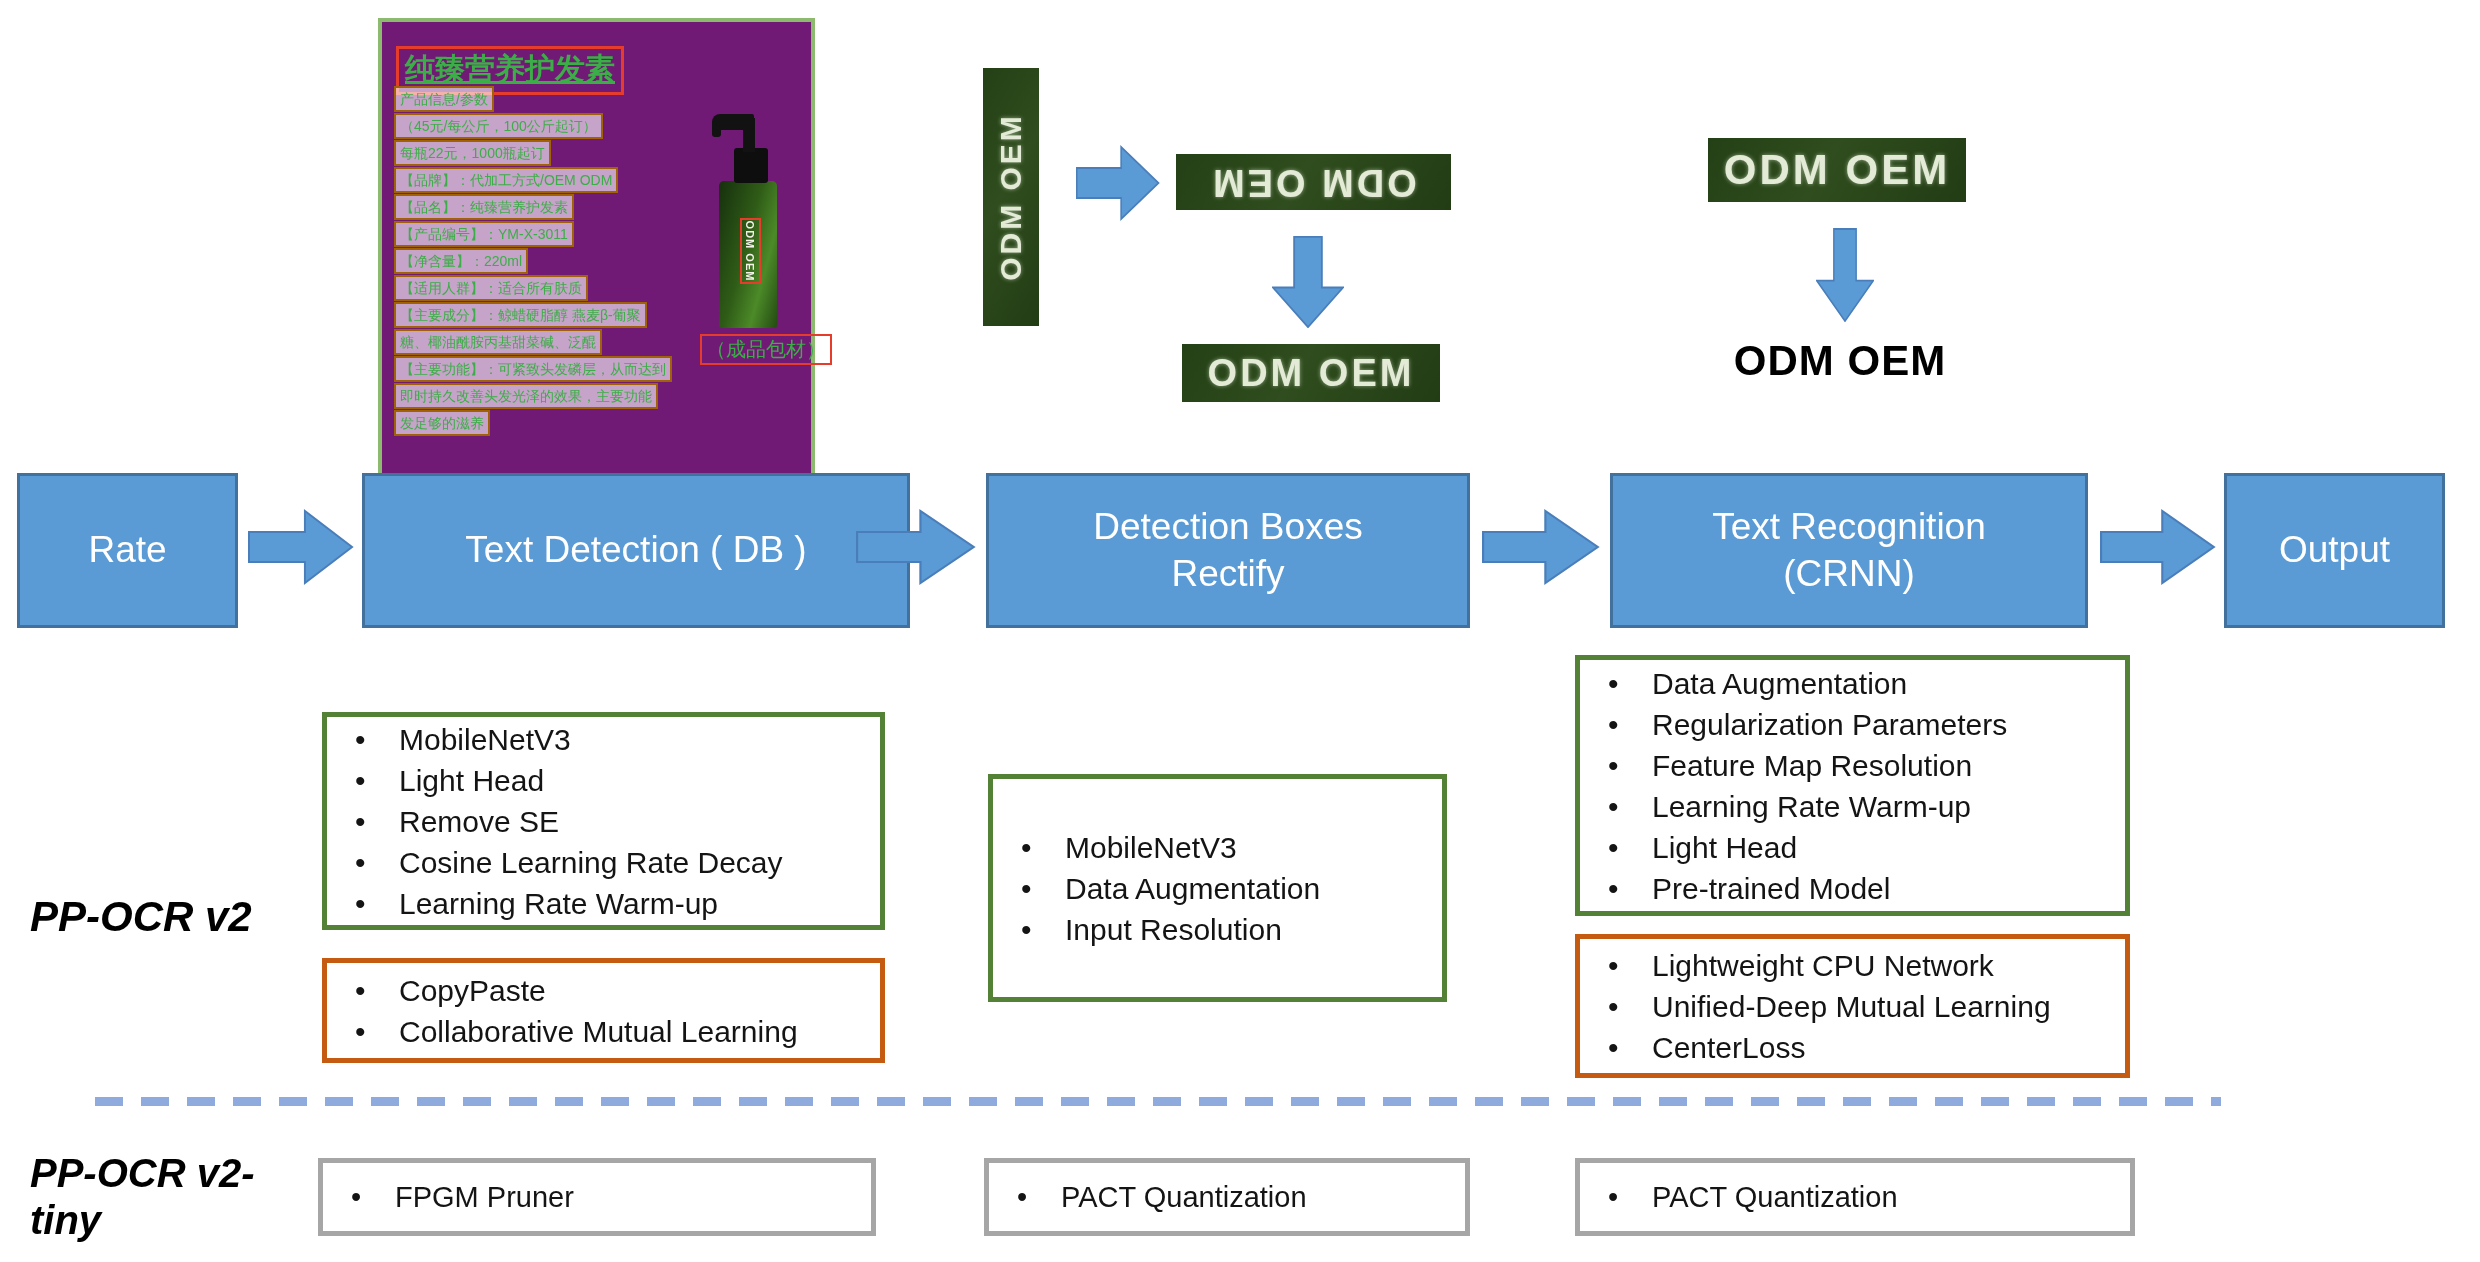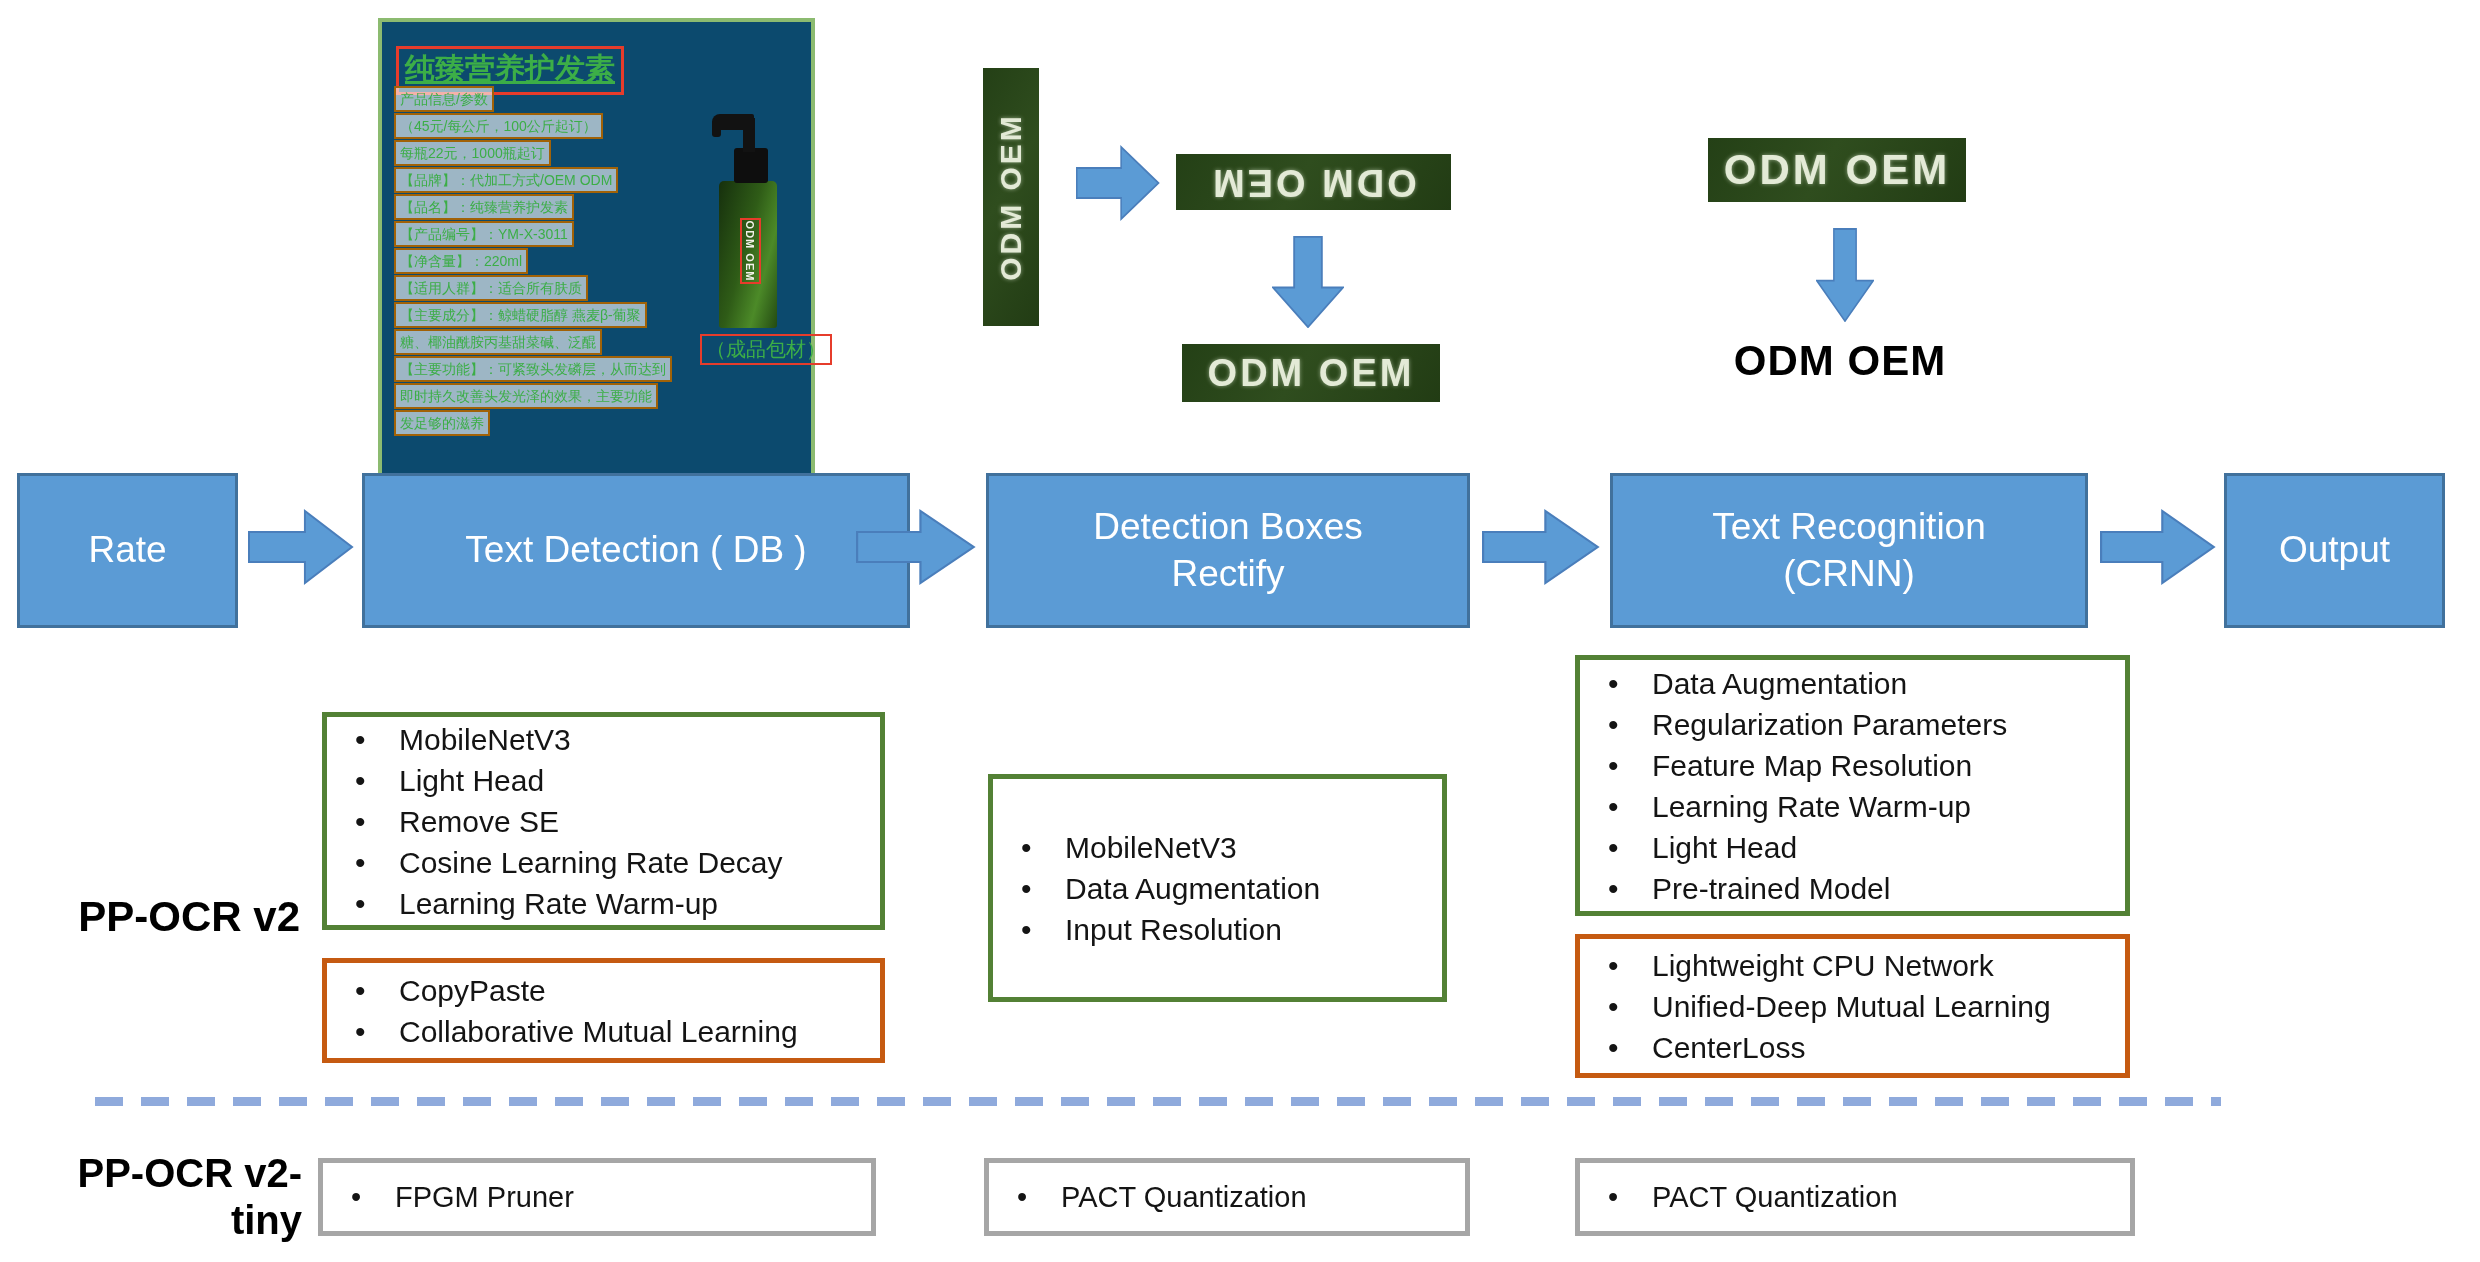--- a/index.html
+++ b/index.html
@@ -52,21 +52,21 @@
 
   .recognized {
     position:absolute; left:1700px; top:336px; width:280px; height:50px;
     display:flex; align-items:center; justify-content:center;
     font-size:42px; font-weight:600; color:#000000; letter-spacing:1px;
   }
 
   
   .sample-panel {
     position:absolute; left:378px; top:18px; width:437px; height:492px;
-    background:#0c4a6e; border:4px solid #8cbb70;
+    background:#701a75; border:4px solid #8cbb70;
   }
   .sample-title {
     position:absolute; left:14px; top:24px; display:inline-block;
     font-size:30px; font-weight:700; color:#3cae47;
     border:3px solid #e63c2b; padding:0 6px 2px 6px;
     text-decoration:underline; white-space:nowrap;
   }
   ul.sample-lines {
     position:absolute; left:12px; top:64px; margin:0; padding:0; list-style:none;
     display:flex; flex-direction:column; align-items:flex-start;
@@ -114,21 +114,21 @@
   .fb3 { left:988px;  top:774px;  width:459px; height:228px; }
   .fb4 { left:1575px; top:655px;  width:555px; height:261px; }
   .fb5 { left:1575px; top:934px;  width:555px; height:144px; }
   .fb6 { left:318px;  top:1158px; width:558px; height:78px; }
   .fb7 { left:984px;  top:1158px; width:486px; height:78px; }
   .fb8 { left:1575px; top:1158px; width:560px; height:78px; }
   .fb.gray li { font-size:29px; }
 
   
   .row-label {
-    position:absolute; color:#000000; font-weight:700; text-align:right;
+    position:absolute; color:#000000; font-weight:700; text-align:left;font-style:italic;
   }
   .v2-label   { left:30px; top:893px;  width:270px; font-size:42px; }
   .tiny-label { left:30px; top:1150px; width:272px; font-size:40px; line-height:47px; }
   .divider {
     position:absolute; left:95px; top:1097px; width:2126px; height:9px;
     background:repeating-linear-gradient(90deg,#8faadc 0 28px,transparent 28px 46px);
   }
 </style>
 </head>
 <body>

